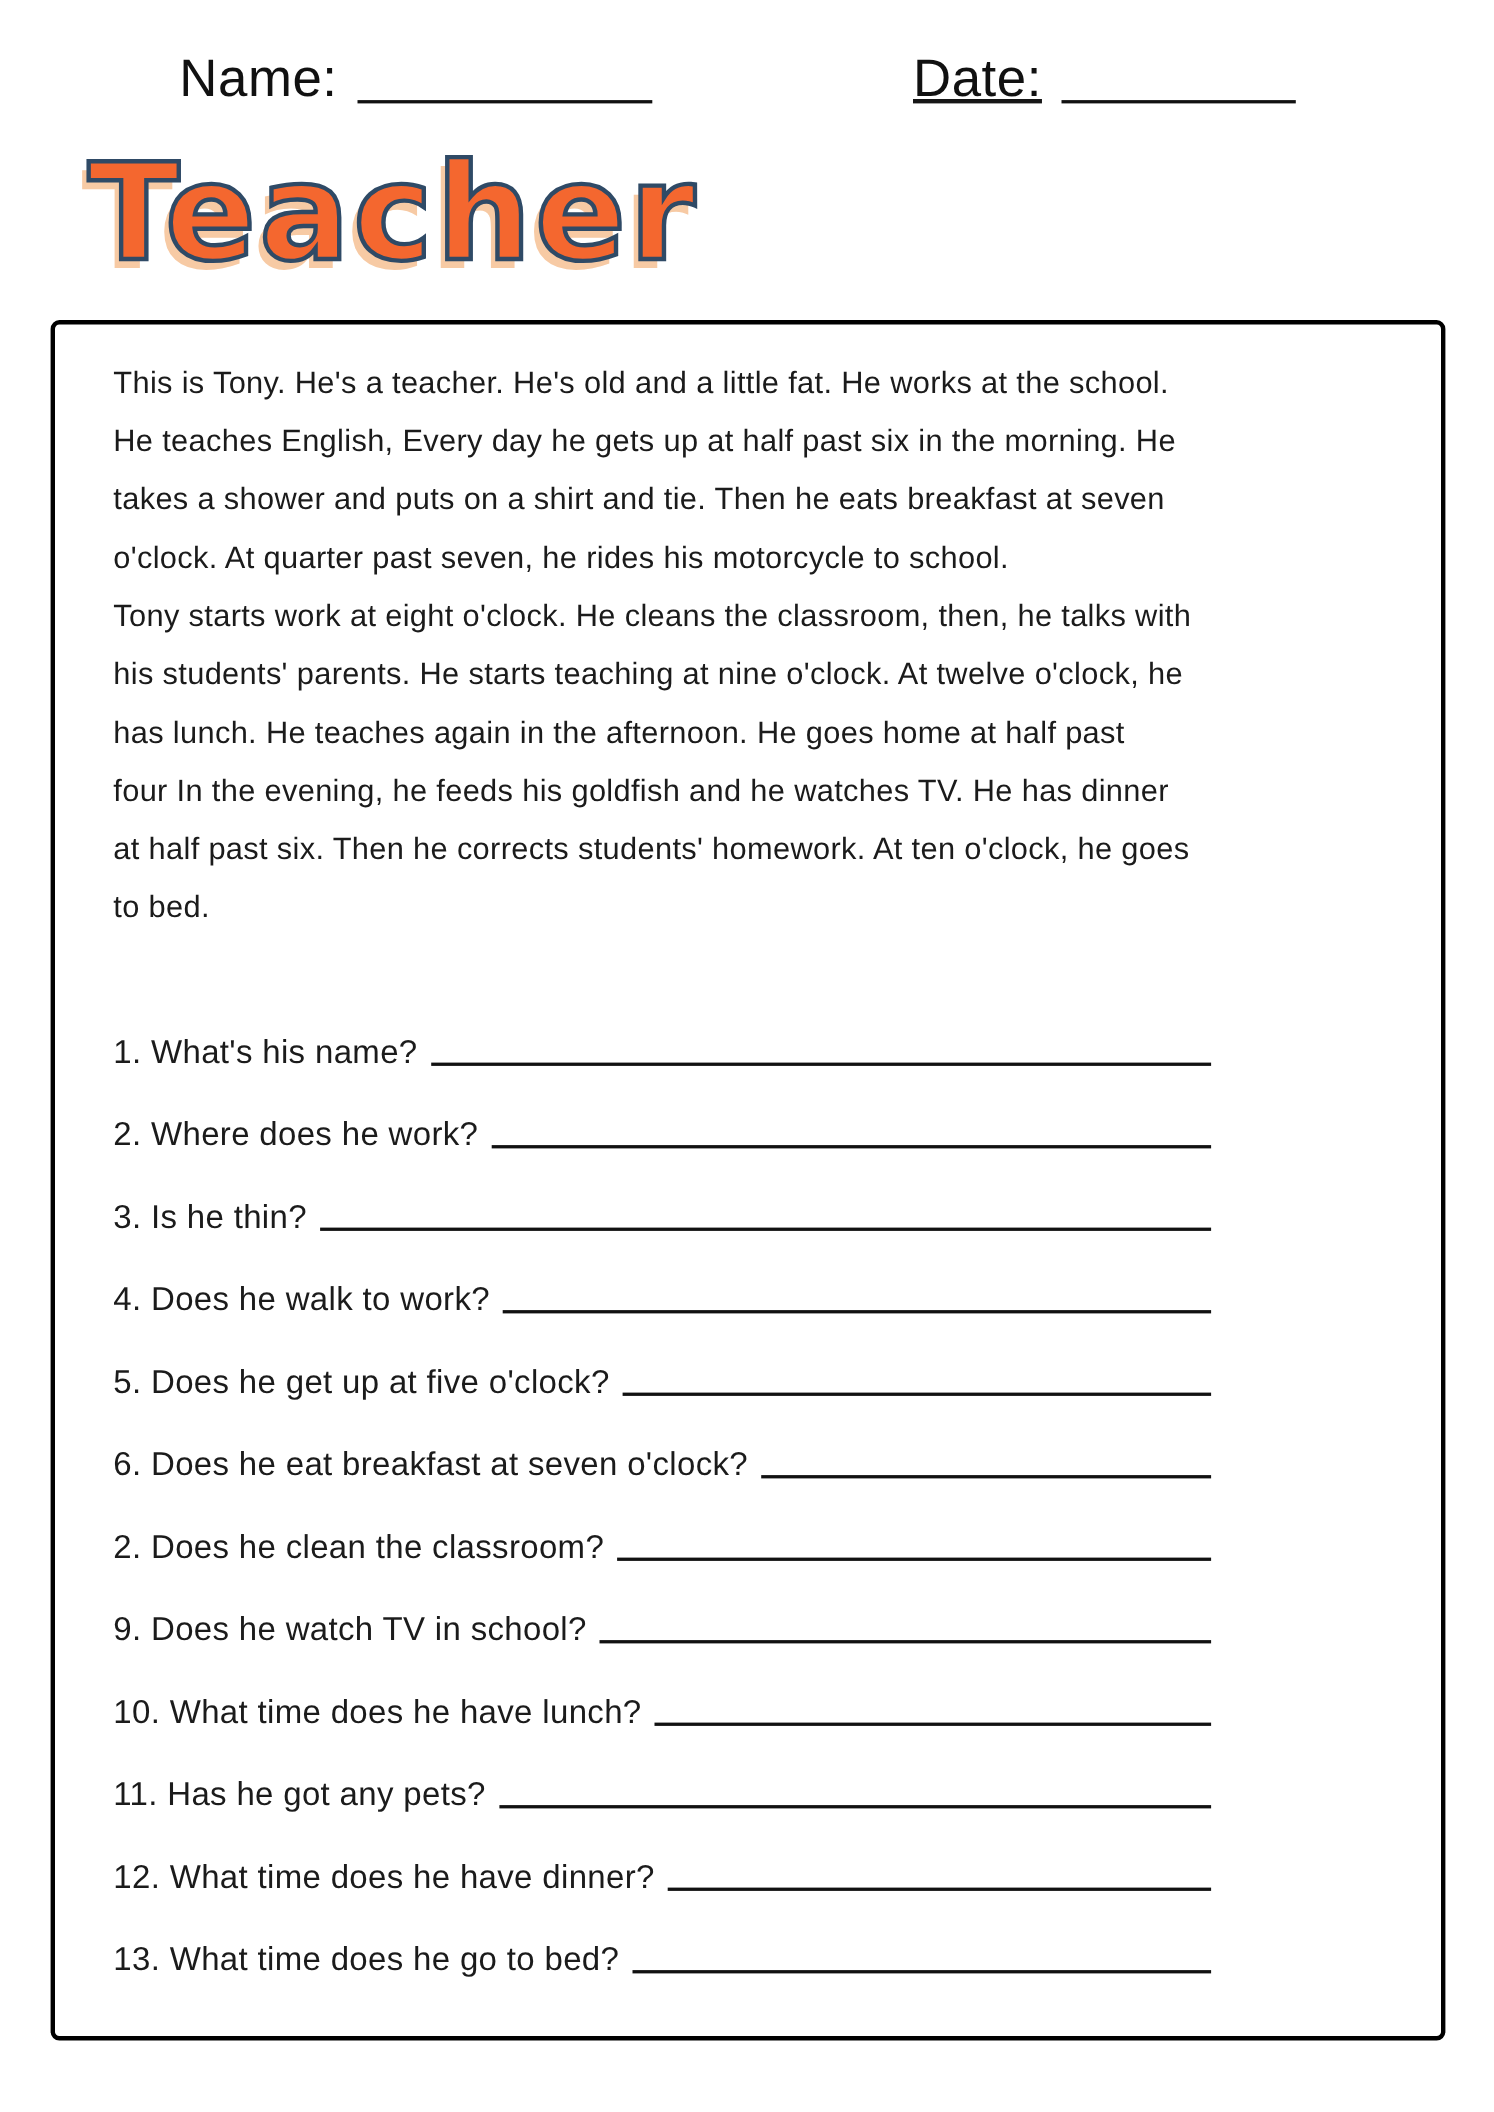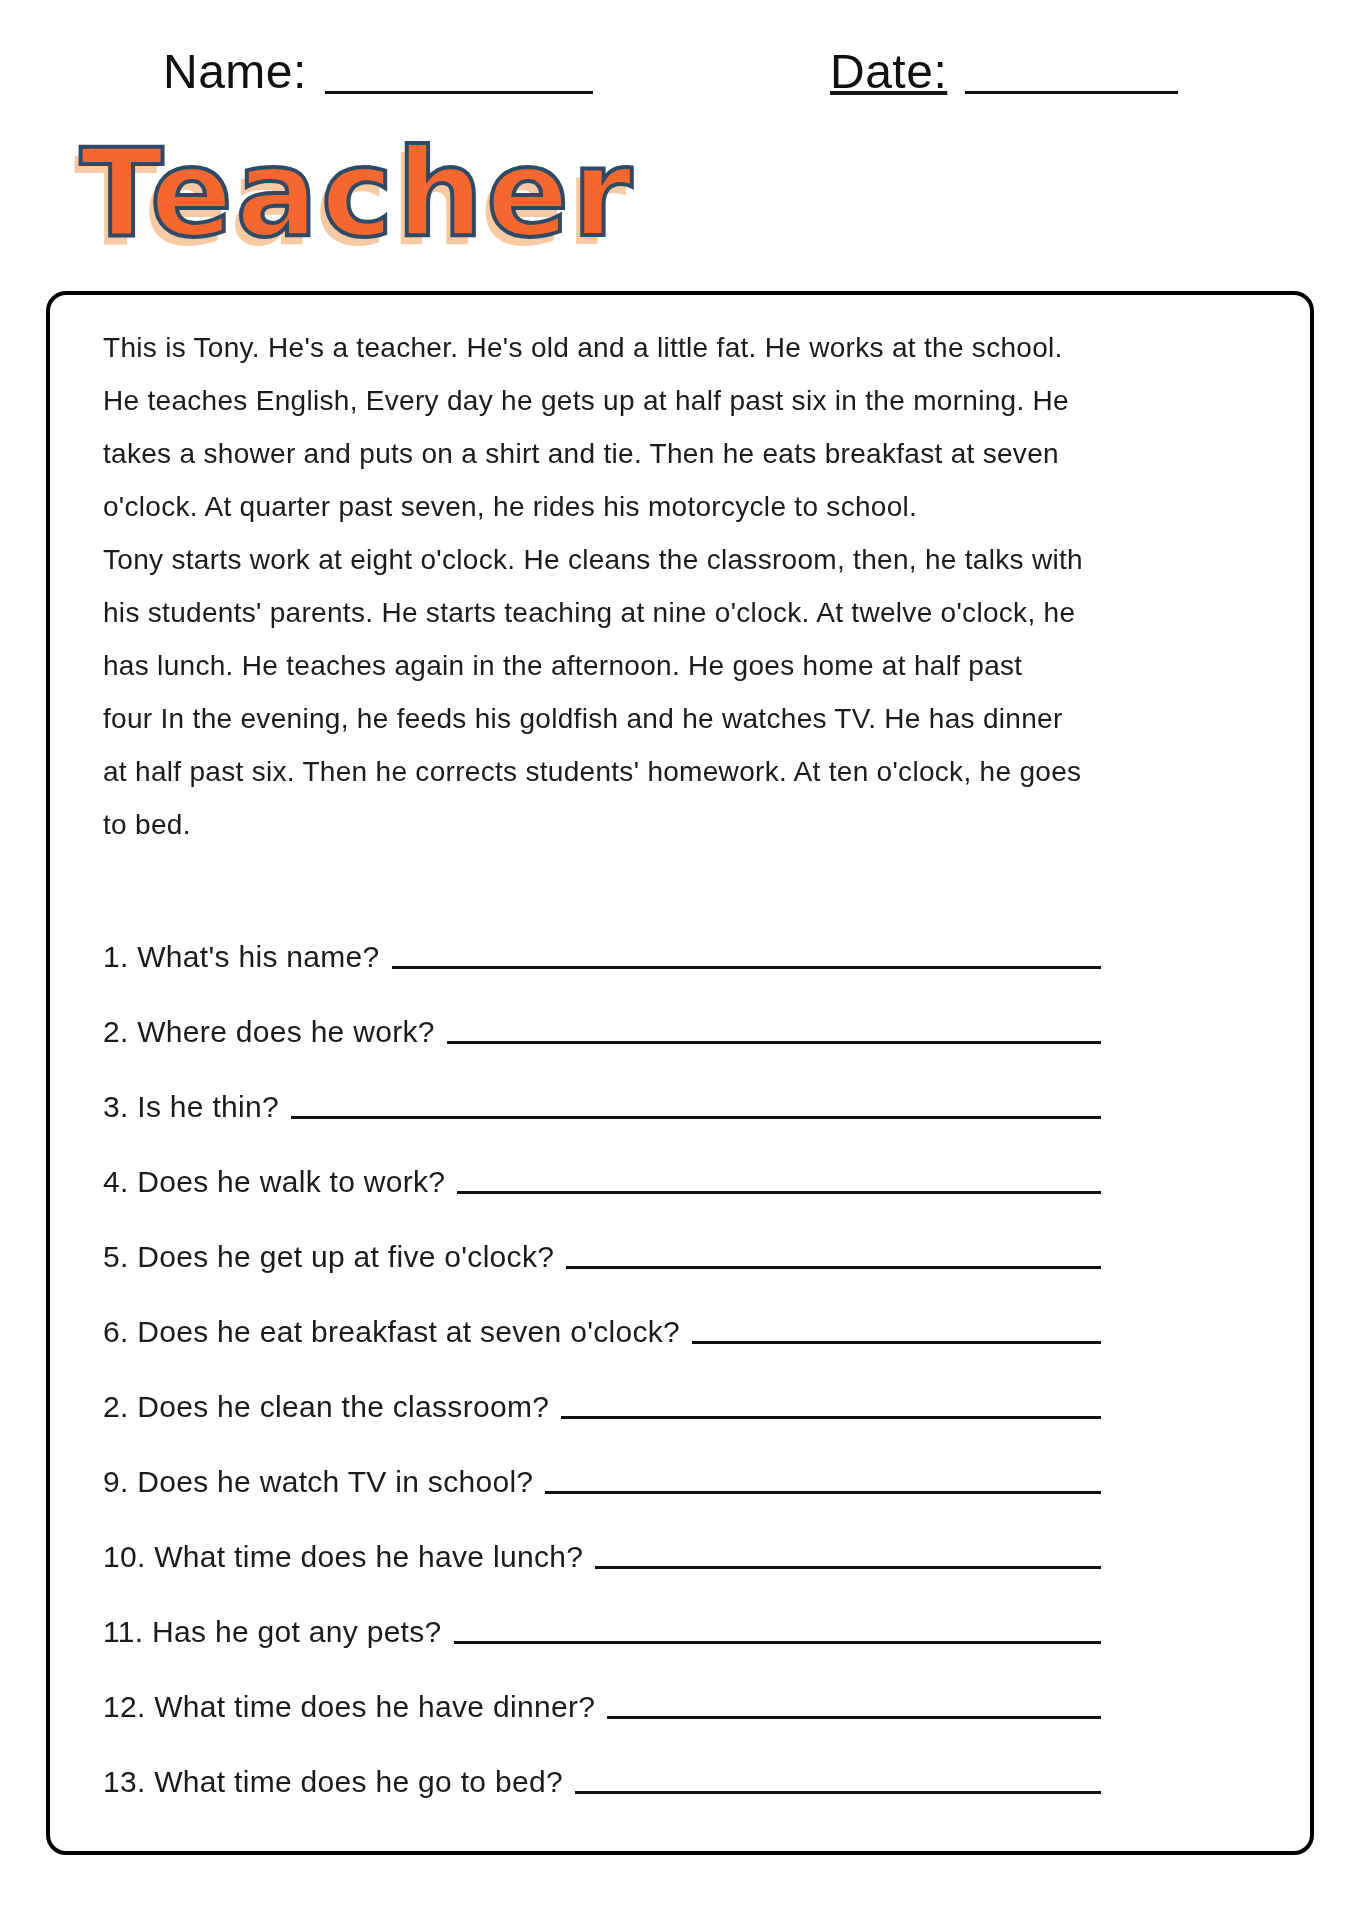--- a/index.html
+++ b/index.html
@@ -54,21 +54,21 @@
   }
 
   
   .box {
     position: absolute;
     left: 46px;
     top: 291px;
     width: 1268px;
     height: 1564px;
     border: 4px solid #000000;
-    border-radius: 20px;
+    border-radius: 8px;
     box-sizing: border-box;
     background: #ffffff;
   }
 
   
   .passage {
     position: absolute;
     left: 53px;
     top: 26px;
     width: 1165px;

